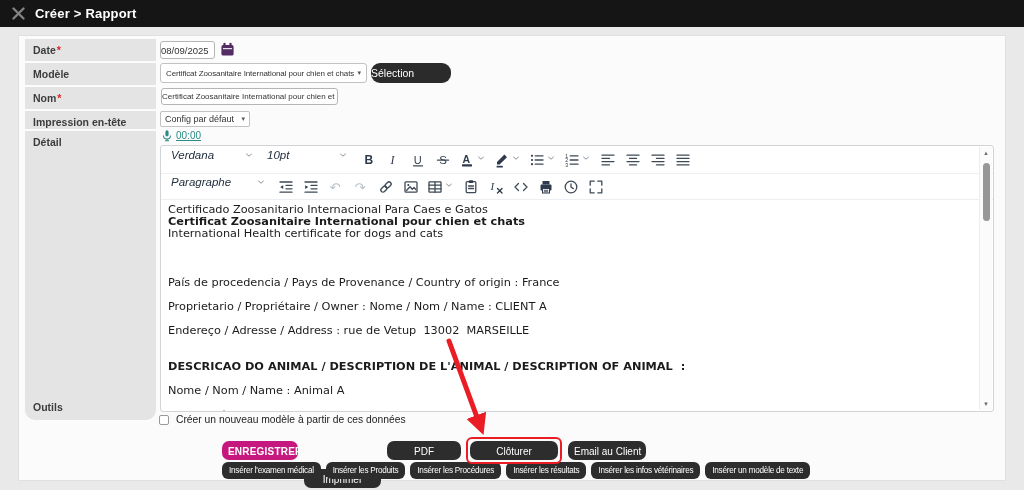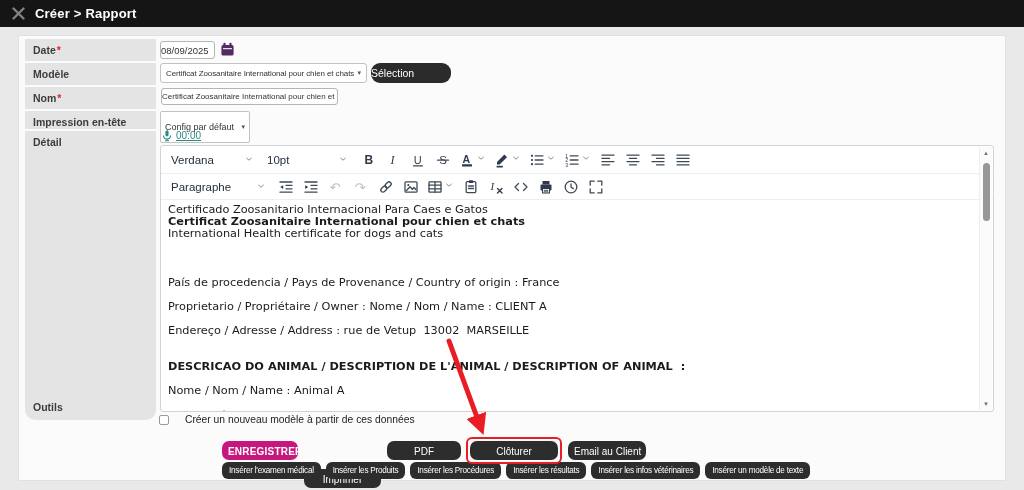--- a/index.html
+++ b/index.html
@@ -19,46 +19,46 @@
   .lc-impression{top:111px;height:18px;} .lc-detail{top:131px;height:280px;} .lc-outils{top:396px;height:24px;border-radius:10px;}
   .req{color:#e02020;margin-left:1px;}
 
   
   .tinput{position:absolute;background:#fff;border:1px solid #b5b5b5;border-radius:3px;font-size:9.5px;color:#333;padding:0 0;box-sizing:border-box;font-family:"Liberation Sans",sans-serif;outline:none;}
   #date-input{left:160px;top:41px;width:55px;height:18px;}
   #nom-input{left:161px;top:88px;width:177px;height:17px;font-size:8px;}
   .calwrap{position:absolute;left:220px;top:42px;width:15px;height:15px;cursor:pointer;}
   .fsel{position:absolute;background:#fff;border:1px solid #c2c2c2;border-radius:3px;display:flex;align-items:center;justify-content:space-between;box-sizing:border-box;color:#333;cursor:pointer;overflow:hidden;white-space:nowrap;}
   #modele-select{left:160px;top:63px;width:207px;height:20px;font-size:8px;letter-spacing:-0.1px;padding:0 5px;}
-  #impression-select{left:160px;top:111px;width:90px;height:32px;font-size:9px;padding:0 4px;border-radius:2px;}
+  #impression-select{left:160px;top:111px;width:90px;height:16px;font-size:9px;padding:0 4px;border-radius:2px;}
   .selarrow{color:#555;font-size:7px;margin-left:3px;}
   #selection-btn{position:absolute;left:371px;top:63px;width:80px;height:20px;background:#2b2b2b;color:#fff;font-size:10.5px;text-align:left;line-height:20px;border-radius:9px;cursor:pointer;}
 
   
   .microw{position:absolute;left:160px;top:128px;height:15px;display:flex;align-items:center;gap:2px;}
   .timerlink{font-size:10px;color:#2a8a85;text-decoration:underline;cursor:pointer;}
 
   
   #editor{position:absolute;left:160px;top:145px;width:834px;height:267px;background:#fff;border:1.5px solid #d0d4d7;border-radius:3px;box-sizing:border-box;display:flex;flex-direction:column;}
   .tb{display:flex;align-items:center;padding:0 4px;border-bottom:1px solid #eceef0;flex:none;}
   .tb1{height:27px;} .tb2{height:25px;}
-  .tsel{display:flex;align-items:center;justify-content:space-between;color:#222f3e;font-size:11.5px;height:22px;padding:0 6px;cursor:pointer;border-radius:3px;}
+  .tsel{display:flex;justify-content:space-between;color:#222f3e;font-size:11.5px;height:22px;padding:0 6px;cursor:pointer;border-radius:3px;font-style:italic;}
   .tsel.w-font{width:84px;} .tsel.w-size{width:82px;} .tsel.w-para{width:96px;}
   .tbtn{width:25px;height:23px;display:flex;align-items:center;justify-content:center;cursor:pointer;border-radius:3px;flex:none;}
   .tbtn.withchev{width:35px;gap:0px;}
   .econtent{position:relative;flex:1;overflow:hidden;padding:4px 16px 0 7px;font-family:"DejaVu Sans",sans-serif;font-size:11.3px;line-height:12.1px;color:#1b1b1b;cursor:text;}
   .ln{min-height:12.1px;white-space:pre-wrap;}
   .ln.b{font-weight:bold;}
   .sb{position:absolute;right:1px;top:1px;bottom:1px;width:12px;background:#fbfbfb;border-left:1px solid #ededed;cursor:pointer;}
   .sb .arr{position:absolute;width:100%;text-align:center;font-size:6px;color:#6e6e6e;line-height:8px;cursor:pointer;}
   .sb .arr.up{top:2px;} .sb .arr.dn{bottom:2px;}
   .sb .thumb{position:absolute;left:2.5px;top:16px;width:7px;height:58px;background:#979797;border-radius:3.5px;cursor:pointer;}
 
   
-  .chk{position:absolute;left:159px;display:flex;align-items:center;gap:16px;font-size:10.3px;color:#222;height:11px;}
+  .chk{position:absolute;left:159px;display:flex;align-items:center;gap:7px;font-size:10.3px;color:#222;height:11px;}
   .chk1{top:414px;} .chk2{top:426px;}
   .box{width:10px;height:10px;border:1px solid #999;border-radius:2px;background:#fff;box-sizing:border-box;flex:none;cursor:pointer;}
 
   
   .abtn{position:absolute;top:441px;height:19px;line-height:19px;text-align:center;border-radius:7px;background:#2d2d2d;color:#fff;font-size:10px;cursor:pointer;white-space:nowrap;overflow:hidden;}
   .abtn.primary{background:#c6177e;font-weight:bold;letter-spacing:.2px;}
   .a1-0{left:222px;width:76px;} .a1-1{left:304px;width:77px;margin-top:28px;} .a1-2{left:387px;width:74px;} .a1-4{left:568px;width:78px;}
   .redbox{position:absolute;left:466px;top:437px;border:2.4px solid #ea1d25;border-radius:6px;padding:2px;z-index:4;}
   .redbox .abtn{position:static;display:block;width:88px;top:auto;}
 

